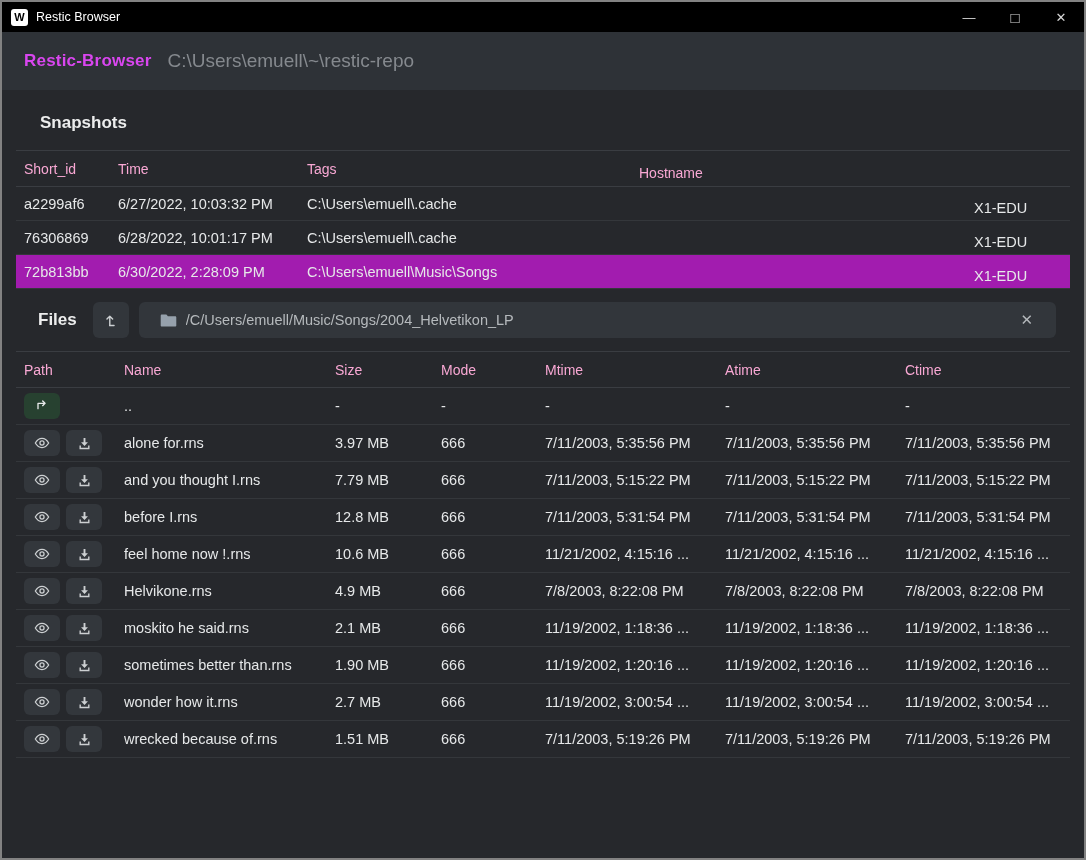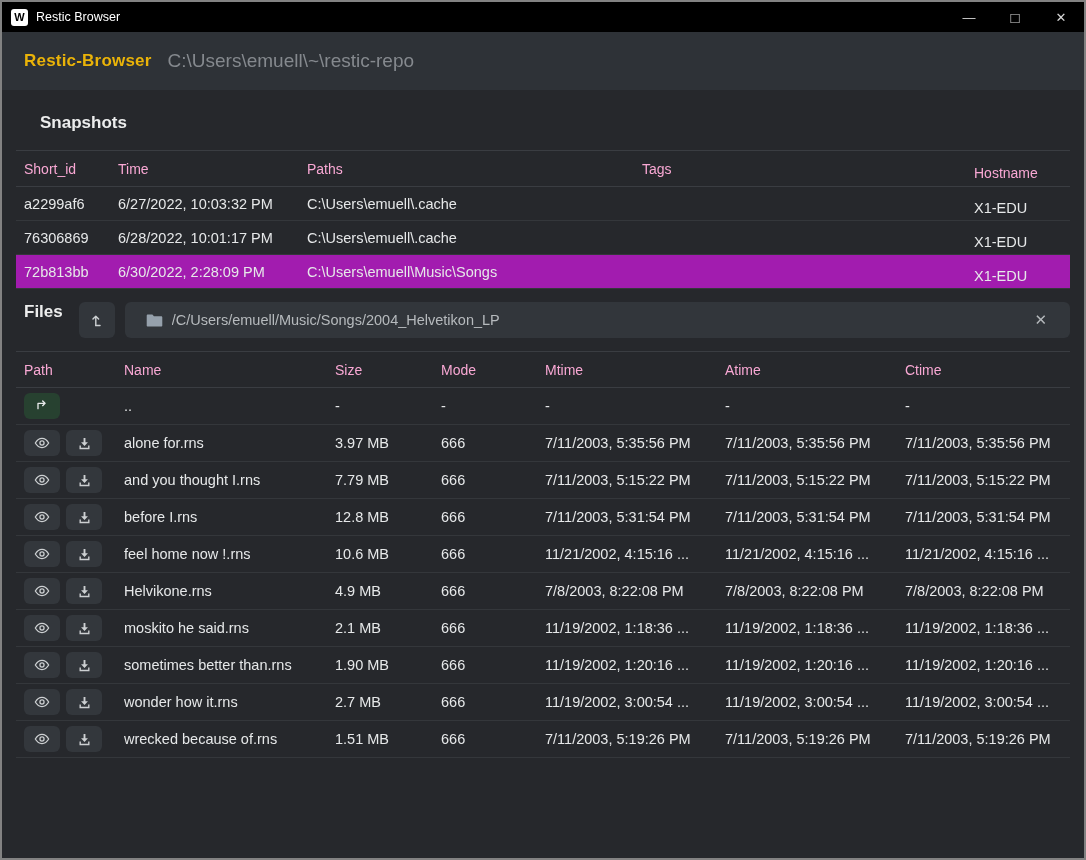--- a/index.html
+++ b/index.html
@@ -15,37 +15,37 @@
   .titlebar { height:30px; background:#000; display:flex; align-items:center; }
   .app-icon { width:17px; height:17px; background:#fff; border-radius:3px; margin-left:9px;
               display:flex; align-items:center; justify-content:center;
               color:#000; font-weight:bold; font-size:11px; }
   .titlebar-text { color:#fff; font-size:12.5px; margin-left:8px; flex:1; }
   .win-btn { width:46px; height:30px; display:flex; align-items:center; justify-content:center;
              background:transparent; border:none; color:#d8d8d8; font-size:13px; cursor:default; }
   .win-btn.max { font-size:15px; }
   
   .headerbar { height:58px; background:#2e3237; display:flex; align-items:center; padding:0 22px; }
-  .app-title { font-size:17px; font-weight:bold; color:#eab308; letter-spacing:.2px; }
+  .app-title { font-size:17px; font-weight:bold; color:#d946ef; letter-spacing:.2px; }
   .repo-btn { margin-left:24px; background:#273f30; color:#fff; border:none; border-radius:6px;
               font-family:inherit; font-size:14px; font-weight:bold; padding:11px 19px; }
   .repo-path { margin-left:16px; color:#85898e; font-size:19px; }
   
   .section-title { font-size:17px; font-weight:bold; color:#eceded; padding:23px 38px 17px; }
   .tbl { margin:0 14px; }
   .trow { display:flex; align-items:center; }
   .cell { padding-left:8px; white-space:nowrap; overflow:hidden; font-size:14.5px; }
   .thead { height:37px; border-top:1px solid #3a3d42; border-bottom:1px solid #3a3d42; }
   .thead .cell { color:#f9a8d4; font-size:14px; }
   
   .sc-id{width:94px;} .sc-time{width:189px;} .sc-paths{width:335px;} .sc-tags{width:332px;} .sc-host{flex:1;margin-top:8px;}
   .srow { height:34px; border-bottom:1px solid #34373b; cursor:default; }
   .srow.selected { background:#a21caf; }
   
-  .filesbar { display:flex; align-items:flex-start; margin:13px 14px; gap:10px; }
+  .filesbar { display:flex; align-items:center; margin:13px 28px; gap:10px; }
   .files-label { font-size:17px; font-weight:bold; color:#eceded; padding:0 6px 0 8px; }
   .sq-btn { width:36px; height:36px; background:#32363b; border:none; border-radius:6px;
             display:flex; align-items:center; justify-content:center; }
   .crumb { flex:1; height:36px; background:#32363b; border-radius:6px; display:flex;
            align-items:center; padding:0 21px; gap:9px; }
   .crumb-path { flex:1; color:#b6babd; font-size:14.5px; white-space:nowrap; overflow:hidden; }
   .crumb-x { background:none; border:none; color:#b4b8bb; font-size:15px; padding:0 2px; }
   
   .fc-path{width:100px; display:flex; gap:6px; align-items:center;}
   .fc-name{width:211px;} .fc-size{width:106px;} .fc-mode{width:104px;}
@@ -78,21 +78,20 @@
   <div class="app-title">Restic-Browser</div>
   <div class="repo-path">C:\Users\emuell\~\restic-repo</div>
 </div>
 
 <div class="section-title">Snapshots</div>
 
 <div class="tbl">
   <div class="trow thead">
     <div class="cell sc-id">Short_id</div>
     <div class="cell sc-time">Time</div>
-    <div class="cell sc-paths">Paths</div>
     <div class="cell sc-tags">Tags</div>
     <div class="cell sc-host">Hostname</div>
   </div>
   <div class="trow srow">
     <div class="cell sc-id">a2299af6</div>
     <div class="cell sc-time">6/27/2022, 10:03:32 PM</div>
     <div class="cell sc-paths">C:\Users\emuell\.cache</div>
     <div class="cell sc-tags"></div>
     <div class="cell sc-host">X1-EDU</div>
   </div>

